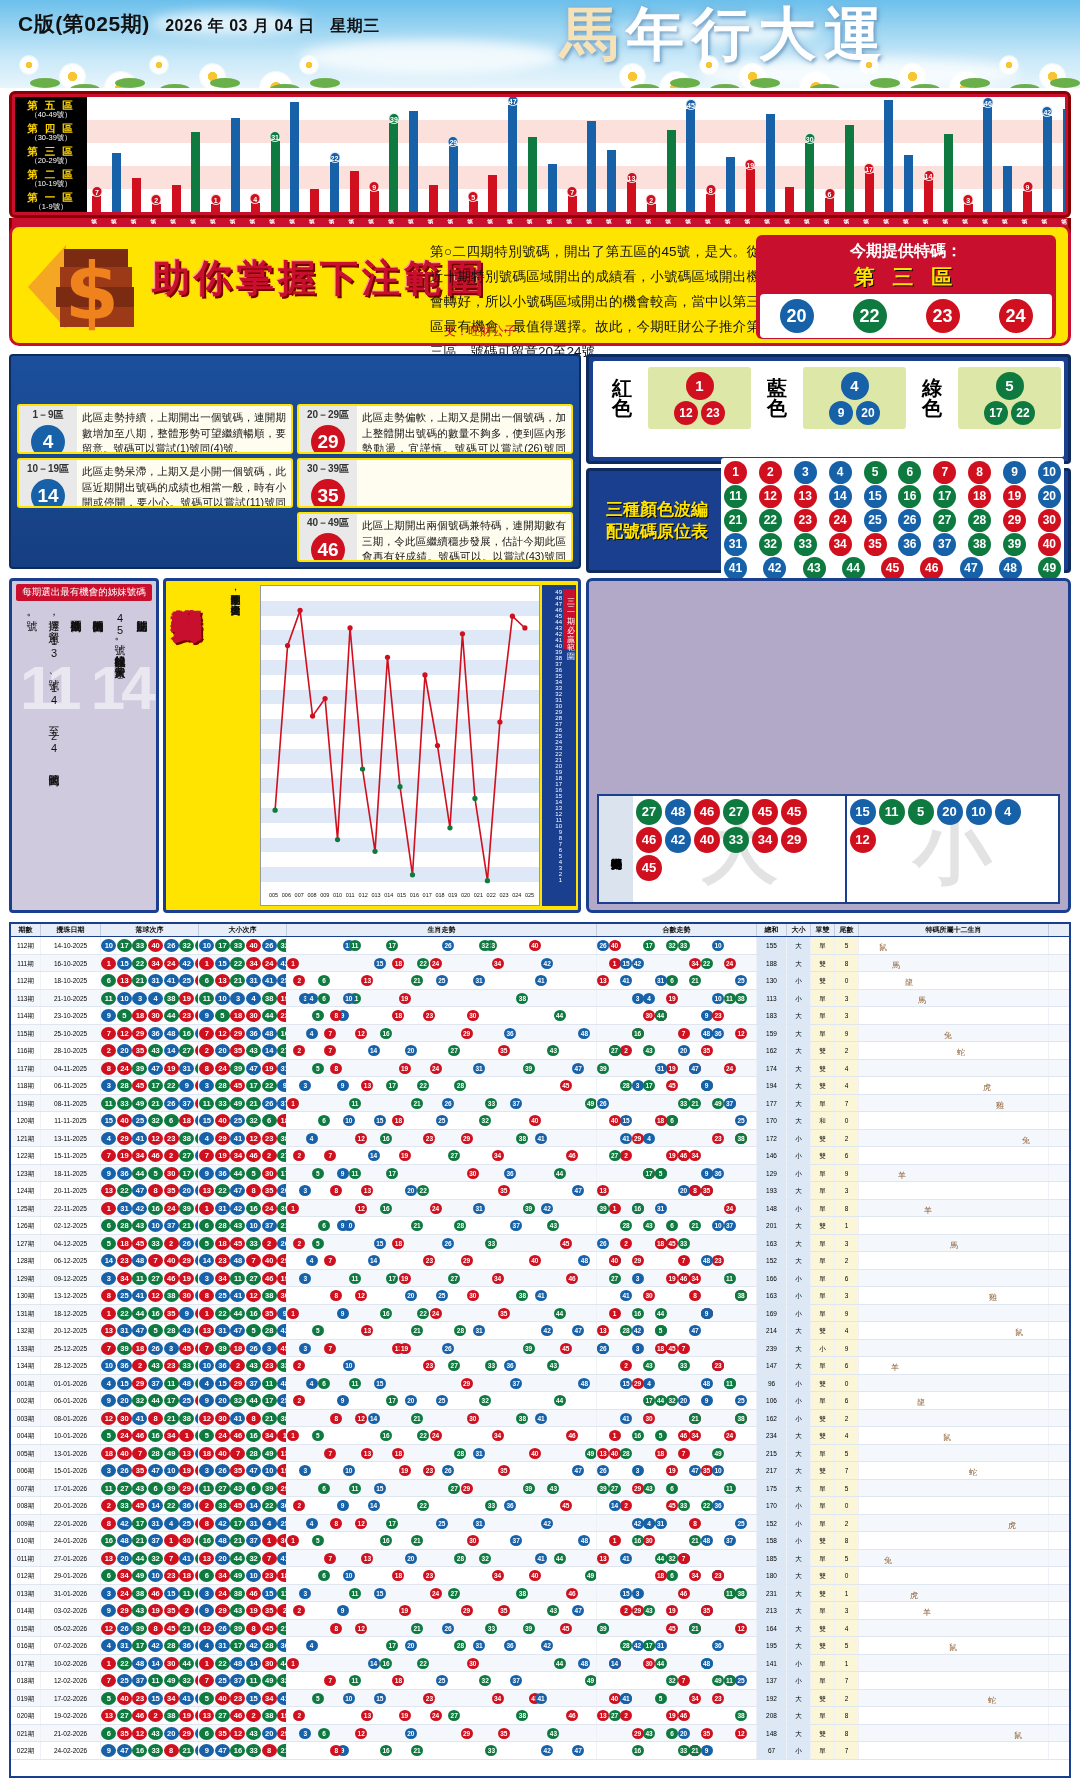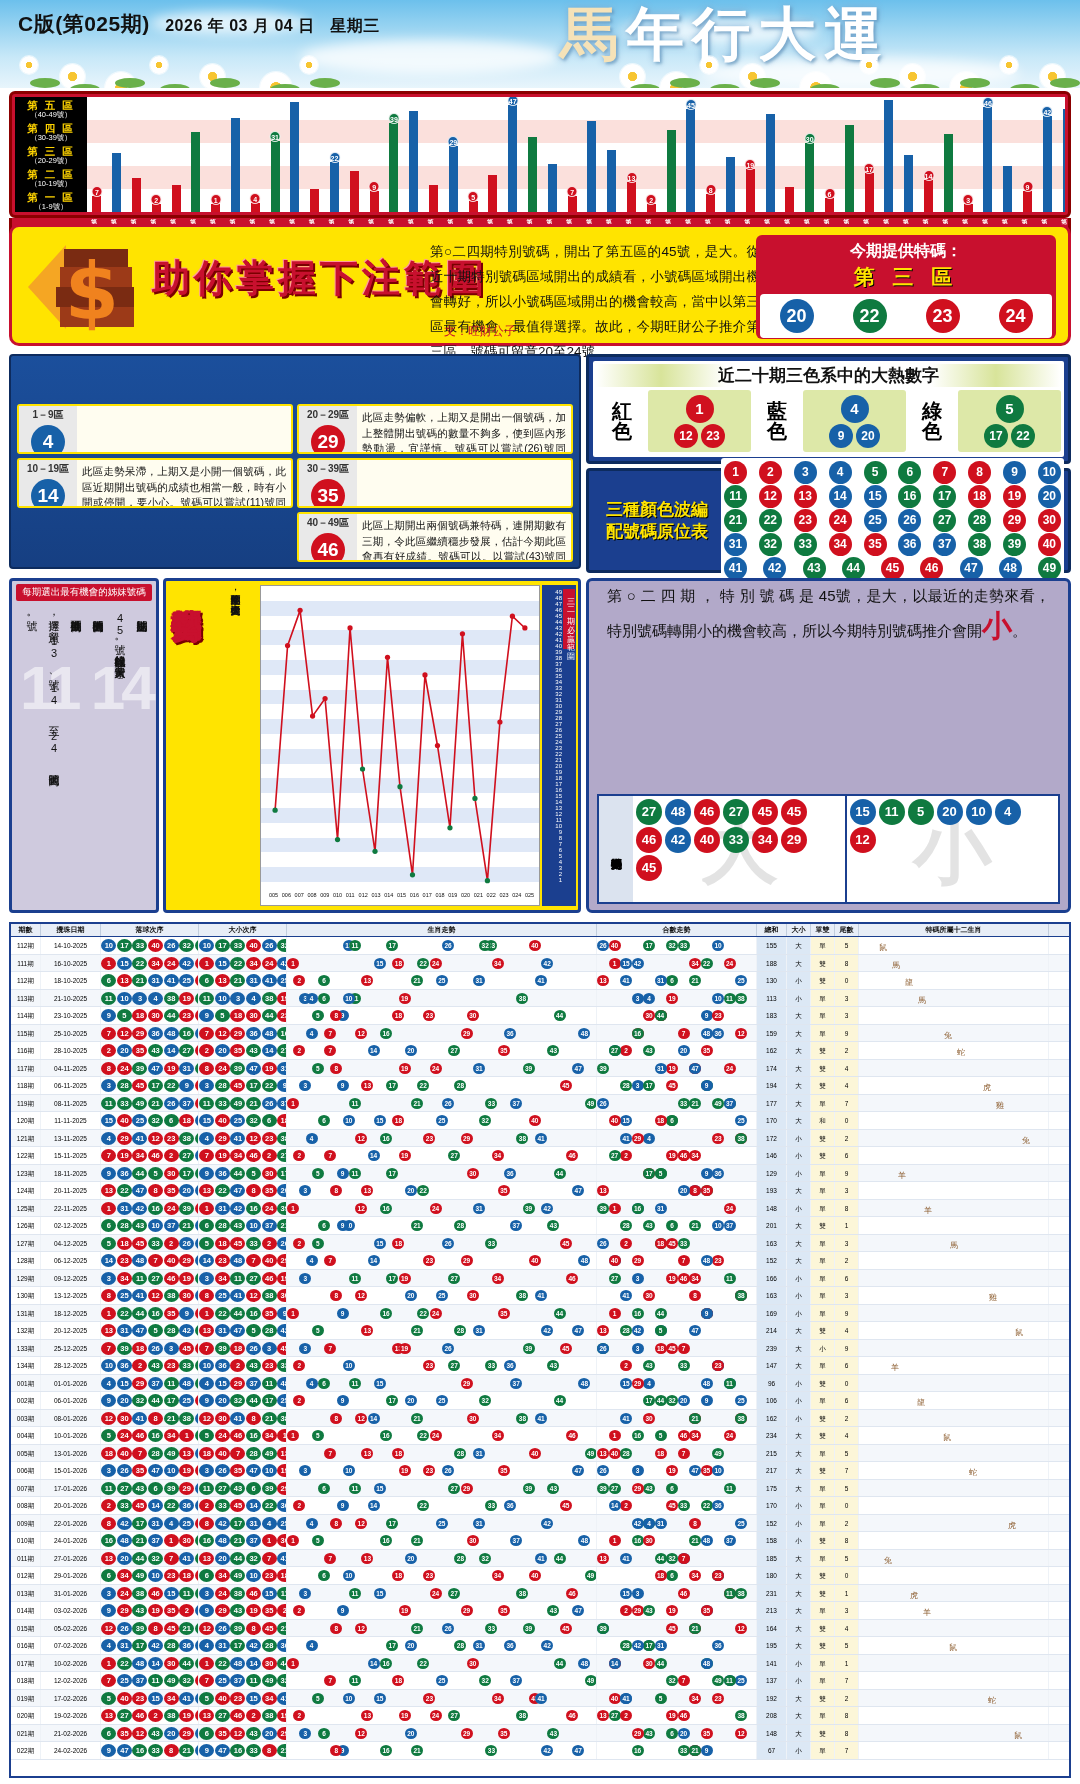--- a/index.html
+++ b/index.html
@@ -458,20 +458,21 @@
   </div>
 </div>
 
 <div class="ana">
   <div class="ana-grid" id="anagrid">
       <div class="acard" style="grid-area: 1 / 1 / 2 / 2;">
         <div class="acard-l">
           <div class="rng">1－9區</div>
           <div class="bg" style="background:#1761a8">4</div>
         </div>
+        <div class="acard-r">此區走勢持續，上期開出一個號碼，連開期數增加至八期，整體形勢可望繼續暢順，要留意。號碼可以嘗試(1)號同(4)號。</div>
       </div>
       <div class="acard" style="grid-area: 1 / 2 / 2 / 3;">
         <div class="acard-l">
           <div class="rng">20－29區</div>
           <div class="bg" style="background:#d0101e">29</div>
         </div>
         <div class="acard-r">此區走勢偏軟，上期又是開出一個號碼，加上整體開出號碼的數量不夠多，使到區內形勢動盪，宜謹慎。號碼可以嘗試(26)號同(29)號。</div>
       </div>
       <div class="acard" style="grid-area: 2 / 1 / 3 / 2;">
         <div class="acard-l">
@@ -491,21 +492,20 @@
           <div class="rng">40－49區</div>
           <div class="bg" style="background:#d0101e">46</div>
         </div>
         <div class="acard-r">此區上期開出兩個號碼兼特碼，連開期數有三期，令此區繼續穩步發展，估計今期此區會再有好成績。號碼可以。以嘗試(43)號同(46)號。</div>
       </div>
     </div>
 </div>
 
 <div class="hot">
   <div class="hot-in">
-    <div class="hot-t">近二十期三色系中的大熱數字</div>
     <div class="hot-rows" id="hotrows">
         <div class="hot-cell lab">紅<br>色</div>
         <div class="hot-cell nums">
           <div style="display: flex; gap: 3px;">
             <span class="ball b28" style="background: rgb(208, 16, 30);">1</span>
           </div>
           <div style="display: flex; gap: 3px;">
             <span class="ball b24" style="background: rgb(208, 16, 30);">12</span>
             <span class="ball b24" style="background: rgb(208, 16, 30);">23</span>
           </div>
@@ -739,23 +739,20 @@
       <div class="rl" style="top: 262px;">6</div>
       <div class="rl" style="top: 268px;">5</div>
       <div class="rl" style="top: 274px;">4</div>
       <div class="rl" style="top: 280px;">3</div>
       <div class="rl" style="top: 286px;">2</div>
       <div class="rl" style="top: 292px;">1</div>
     </div>
 </div>
 
 <div class="tema">
-  <div class="tema-p">
-    <span>第 ○ 二 四 期 ， 特 別 號 碼 是 45號，是大，以最近的走勢來看，特別號碼轉開小的機會較高，所以今期特別號碼推介會開</span><span class="big">小</span><span>。</span>
-  </div>
   <div class="tema-bot">
     <div class="tb-lab">近期特碼走勢</div>
     <div class="tb-col">
       <div class="tb-ghost">大</div>
       <div class="tb-rows" id="tembig">
           <div class="r">
             <span class="ball b26" style="background: rgb(15, 122, 64);">27</span>
             <span class="ball b26" style="background: rgb(23, 97, 168);">48</span>
             <span class="ball b26" style="background: rgb(208, 16, 30);">46</span>
             <span class="ball b26" style="background: rgb(15, 122, 64);">27</span>

